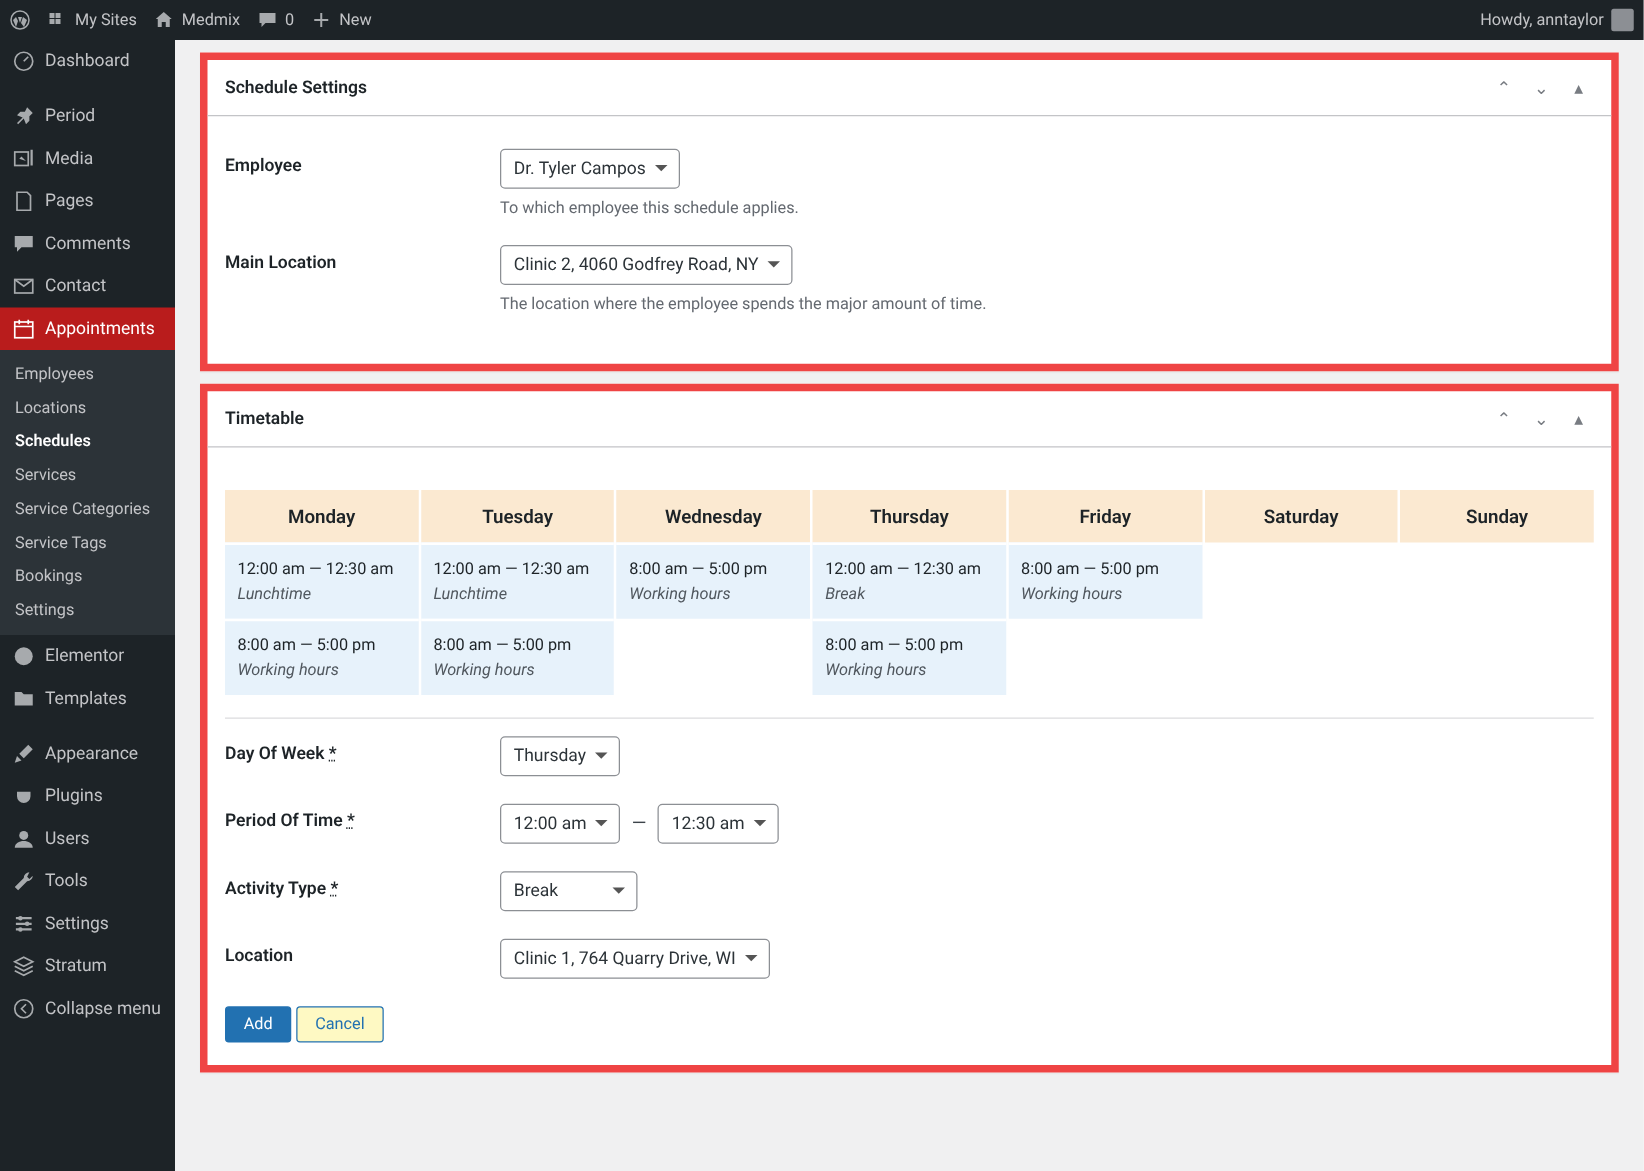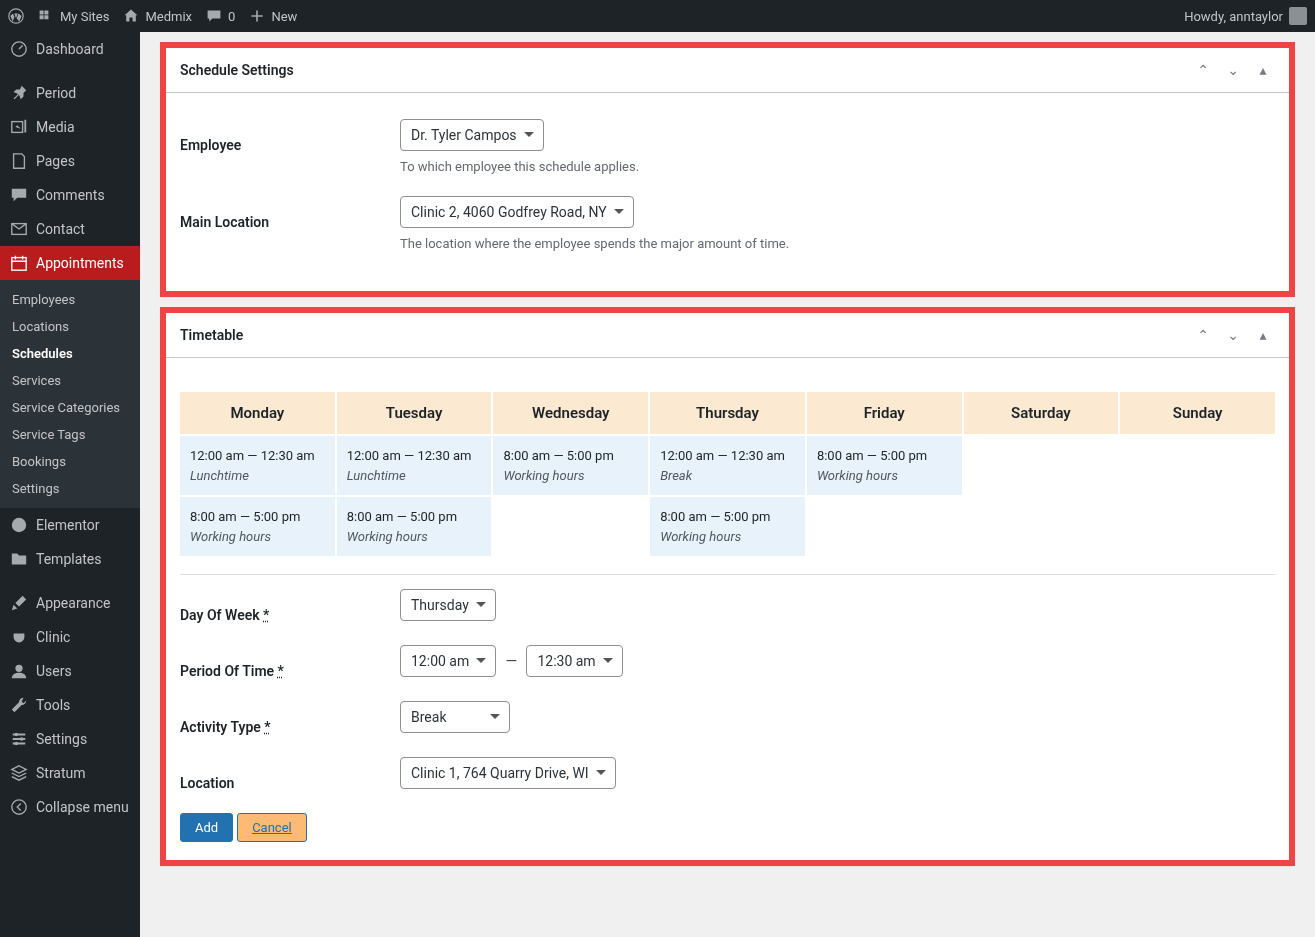--- a/index.html
+++ b/index.html
@@ -26,39 +26,39 @@
 .content { flex: 1; padding: 0 20px 20px; }
 
 .postbox { background: #fff; border: 6px solid #ef4444; box-shadow: 0 1px 1px rgba(0,0,0,.04); margin-top: 10px; }
 .postbox-header { display: flex; align-items: center; justify-content: space-between; border-bottom: 1px solid #c3c4c7; padding: 10px 14px; }
 .postbox-header h2 { font-size: 14px; font-weight: 600; color: #1d2327; }
 .handle-icons { display: flex; gap: 6px; }
 .handle-icons span { width: 24px; height: 24px; display: inline-flex; align-items: center; justify-content: center; cursor: pointer; color: #787c82; font-size: 14px; }
 .postbox-body { padding: 12px 14px 18px; }
 
 .form-row { display: flex; align-items: flex-start; margin: 14px 0 22px; }
-.form-label { width: 220px; font-weight: 600; font-size: 14px; color: #1d2327; padding-top: 6px; margin-top: 12px; }
+.form-label { width: 220px; font-weight: 600; font-size: 14px; color: #1d2327; padding-top: 6px; }
 .form-field { flex: 1; }
 .desc { color: #646970; font-size: 13px; margin-top: 8px; }
 
 .select-like { display: inline-flex; align-items: center; justify-content: space-between; border: 1px solid #8c8f94; border-radius: 4px; background: #fff; padding: 4px 26px 4px 10px; font-size: 14px; color: #2c3338; position: relative; cursor: pointer; min-width: 60px; height: 32px; }
 .select-like::after { content: ""; position: absolute; right: 9px; top: 50%; transform: translateY(-30%); border: 5px solid transparent; border-top-color: #555; }
 
 .timetable { display: flex; gap: 2px; margin: 22px 0 18px; }
 .tt-col { flex: 1; }
 .tt-head { background: #fbe9d1; color: #1d2327; font-weight: 600; text-align: center; padding: 12px 4px; font-size: 15px; }
 .tt-block { background: #e7f2fb; border-top: 2px solid #fff; padding: 10px; font-size: 13px; color: #1d2327; line-height: 1.5; }
 .tt-block em { font-style: italic; color: #50575e; }
 
 hr.divider { border: none; border-top: 1px solid #dcdcde; margin: 8px 0 10px; }
 
 .dash { display: inline-block; padding: 0 6px; font-size: 15px; color: #3c434a; }
 .btn { display: inline-block; padding: 6px 14px; border-radius: 3px; font-size: 13px; cursor: pointer; border: 1px solid; }
 .btn-primary { background: #2271b1; border-color: #2271b1; color: #fff; }
-.btn-secondary { background: #fdba74; border-color: #2271b1; color: #2271b1; text-decoration: underline; }
+.btn-secondary { background: #fef9c3; border-color: #2271b1; color: #2271b1; }
 .btn-row { display: flex; gap: 4px; margin-top: 10px; }
 .req { text-decoration: underline dotted; }
 </style>
 </head>
 <body>
 
 <div class="admin-bar">
   <div class="admin-bar-left">
     <span class="admin-bar-item">
         <svg viewBox="0 0 20 20">
@@ -174,21 +174,21 @@
     <div class="sidebar-item">
         <svg viewBox="0 0 20 20">
           <path d="M14 2l4 4-8 8-4-4zM4 12l-2 6 6-2z"></path>
         </svg>
         <span>Appearance</span>
       </div>
     <div class="sidebar-item">
         <svg viewBox="0 0 20 20">
           <path d="M6 2v4M14 2v4M4 6h12v4a6 6 0 01-12 0zM10 16v2"></path>
         </svg>
-        <span>Clinic</span>
+        <span>Plugins</span>
       </div>
     <div class="sidebar-item">
         <svg viewBox="0 0 20 20">
           <circle cx="10" cy="7" r="4"></circle>
           <path d="M2 18c0-4 4-6 8-6s8 2 8 6z"></path>
         </svg>
         <span>Users</span>
       </div>
     <div class="sidebar-item">
         <svg viewBox="0 0 20 20">

